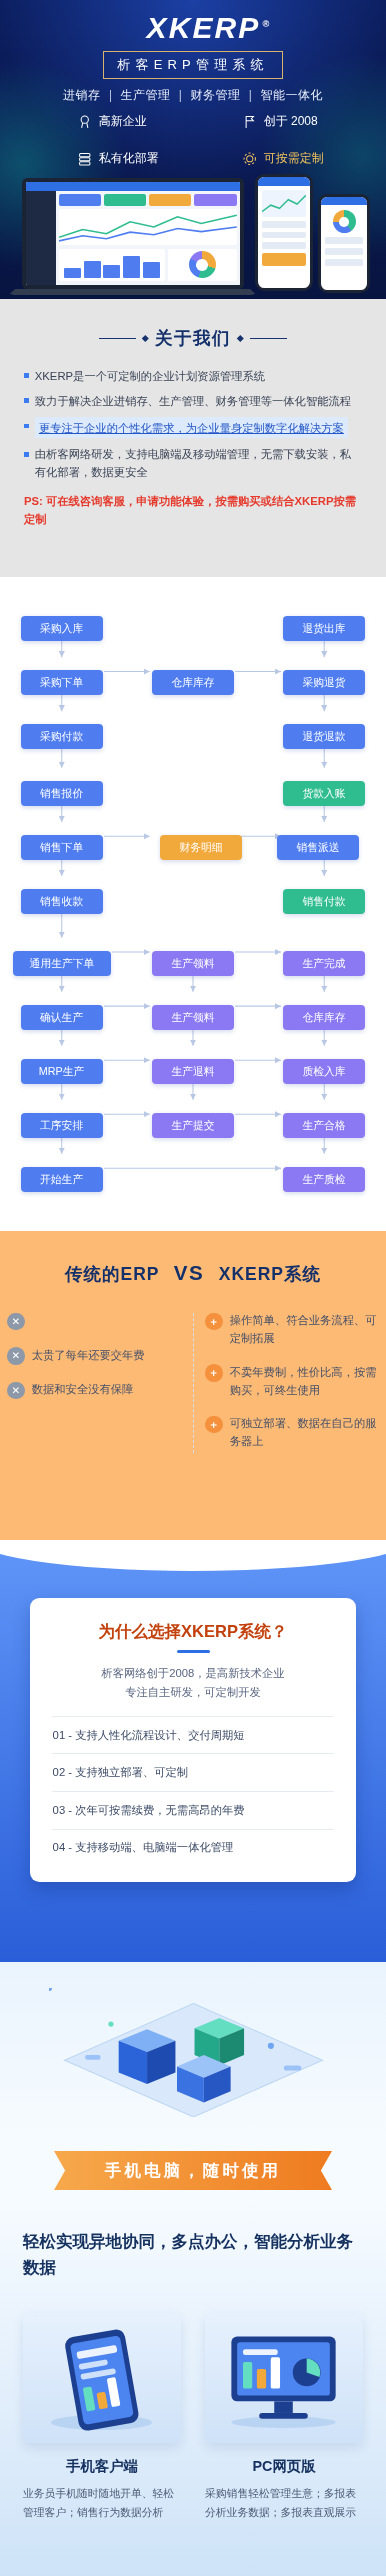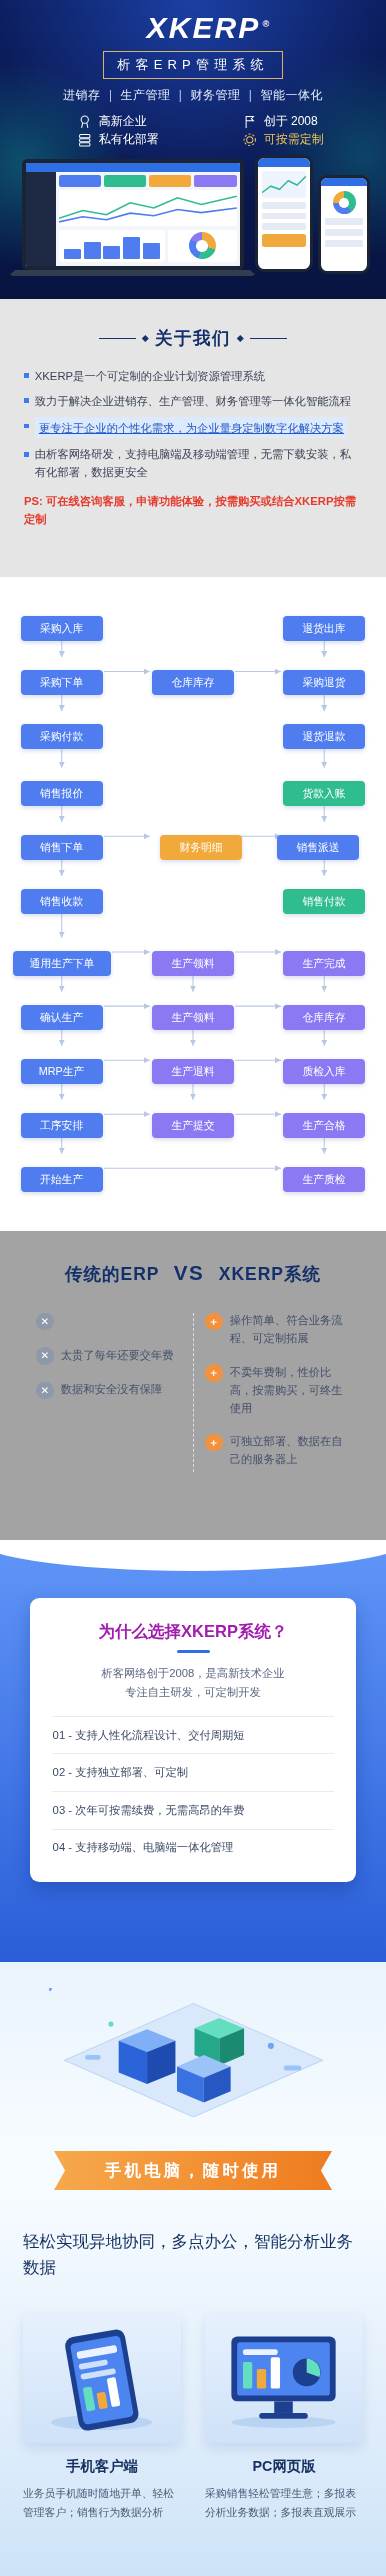--- a/index.html
+++ b/index.html
@@ -11,21 +11,21 @@
     background:
       radial-gradient(circle at 6% 55%, rgba(22,224,182,.28), transparent 26%),
       radial-gradient(circle at 94% 52%, rgba(22,224,182,.22), transparent 26%),
       radial-gradient(circle at 50% 0%, rgba(40,90,220,.55), transparent 55%),
       linear-gradient(180deg,#0c1f60 0%, #0a1850 55%, #081440 100%);
   }
   .logo { padding-top:11.3px; font-size:30px; font-weight:800; letter-spacing:2.1px; font-style:italic;padding-left:32px; }
   .logo sup { font-size:9.3px; font-style:normal; vertical-align:super; margin-left:2.1px; }
   .sub-box { display:inline-block; margin-top:6.2px; padding:3.6px 13.4px; border:0.5px solid #d9b36b; font-size:13px; letter-spacing:5.2px; color:#fff; }
   .tagline { margin-top:8.2px; font-size:12px; letter-spacing:0.5px; color:#e9effc; }
-  .badges { width:330px; margin:9.3px auto 0; display:grid; grid-template-columns:1fr 1fr; row-gap:1px; }
+  .badges { width:330px; margin:9.3px auto 0; display:grid; grid-template-columns:1fr 1fr; row-gap:20px; }
   .badge { display:flex; align-items:center; gap:6.2px; padding-left:49px; font-size:12px; color:#fff; }
   .badge svg { width:15.5px; height:15.5px; stroke:currentColor; fill:none; stroke-width:2; flex:none; }
   .badge.gold { color:#f2c35c; }
 
   .mockup { position:relative; height:138px; margin-top:5.2px; }
   .laptop { position:absolute; left:21.6px; top:5.2px; width:222px; }
   .lp-screen { height:111px; background:#fff; border:4.6px solid #1b2434; border-radius:5.2px; overflow:hidden; display:flex; flex-direction:column; }
   .lp-top { height:9.3px; background:#2f6fe4; flex:none; }
   .lp-body { flex:1; display:flex; background:#f2f6fb; }
   .lp-side { width:30px; background:#1e2a44; flex:none; }
@@ -69,50 +69,50 @@
   
   .flow { height:654px; background:#ffffff; padding-top:28px; }
   .flow-wrap { position:relative; width:386px; height:582px; margin:0 auto; }
   .flow-lines { position:absolute; left:0; top:0; }
   .flow-lines line { stroke:#b7c7e4; stroke-width:2; }
   .fnode { position:absolute; width:82px; height:25px; line-height:25px; border-radius:4.1px; color:#fff; font-size:10.8px; text-align:center; box-shadow:0 1.5px 4.1px rgba(40,70,160,.18);margin-top:11px; }
   .c-blue { background:#4f7df0; } .c-orange { background:#f2a93b; }
   .c-purple { background:#8a79f2; } .c-green { background:#2fbd8f; }
 
   
-  .versus { height:309px; background:#a3a3a3; padding:30px 36px 0; }
+  .versus { height:309px; background:#fdba74; padding:30px 7px 0; }
   .vs-title { display:flex; justify-content:center; align-items:baseline; gap:14.4px; margin-bottom:25px; }
   .vs-title .t { font-size:17.5px; font-weight:800; color:#13306b; letter-spacing:1px; }
   .vs-title .vs { font-size:20.6px; font-weight:800; color:#13306b; letter-spacing:1.5px; }
   .vs-cols { display:grid; grid-template-columns:1fr 1fr; column-gap:24px; position:relative; }
   .vs-divider { position:absolute; left:50%; top:2.1px; bottom:12.4px; border-left:1px dashed #d7dfeb; }
   .vs-item { display:flex; gap:7.2px; margin-bottom:15.5px; font-size:11.3px; color:#44506a; line-height:1.6; text-align:left; }
   .vs-icon { flex:none; width:17.5px; height:17.5px; border-radius:50%; color:#fff; font-size:10.3px; line-height:17.5px; text-align:center; margin-top:1.5px; font-weight:bold; }
   .vs-icon.bad { background:#8d98a8; } .vs-icon.good { background:#f5913c; }
 
   
   .why-blue { height:422px; background:linear-gradient(180deg,#6096f8 0%, #2a5ed8 100%); position:relative; overflow:hidden; }
   .why-blue::before { content:""; position:absolute; top:-38px; left:-8%; width:116%; height:69px; background:#ffffff; border-radius:0 0 50% 50%; }
   .why-card { position:relative; width:326px; margin:58px auto 0; background:#fff; border-radius:9.3px; padding:23px 21.6px 15.5px; box-shadow:0 7.2px 17.5px rgba(10,40,120,.28); }
-  .why-title { text-align:center; font-size:16.5px; font-weight:800; color:#a21caf; }
+  .why-title { text-align:center; font-size:16.5px; font-weight:800; color:#c2410c; }
   .why-underline { width:33px; height:2.6px; background:#2f6fe4; border-radius:1.5px; margin:7.2px auto 11.3px; }
   .why-sub { text-align:center; font-size:11.3px; color:#5a6680; line-height:1.7; }
   .why-items { margin-top:13.4px; }
   .why-item { border-top:0.5px solid #e7ecf4; padding:10.8px 1px; font-size:11.3px; color:#3c4a66; text-align:left; }
   .why-light { height:180px; background:linear-gradient(180deg,#eaf4fd,#f6fbff); display:flex; align-items:center; justify-content:center; }
 
   
   .banner-strip { height:57px; background:#f6fbff; display:flex; align-items:center; justify-content:center; }
   .ribbon { width:278px; height:39px; background:linear-gradient(90deg,#f6a94c,#ef7b1f);
     clip-path:polygon(0 0,100% 0,96% 50%,100% 100%,0 100%,4% 50%);
     color:#fff; font-size:16.5px; font-weight:800; letter-spacing:3.1px; display:flex; align-items:center; justify-content:center; }
 
   
   .bottom { height:465px; background:linear-gradient(180deg,#f6fbff 0%, #dcebfa 55%, #c3ddf6 100%); padding:30px 23px 0; }
-  .bottom-heading { font-size:16.5px; font-weight:400; color:#15315f; line-height:1.55; width:334px; text-align:left; }
+  .bottom-heading { font-size:16.5px; font-weight:700; color:#15315f; line-height:1.55; width:334px; text-align:left; }
   .features { display:grid; grid-template-columns:1fr 1fr; column-gap:24px; margin-top:33px; }
   .illus { height:130px; background:linear-gradient(180deg,#e7f1fd,#cfe2f8); border-radius:7.2px; display:flex; align-items:center; justify-content:center; box-shadow:0 4.1px 10.3px rgba(40,80,160,.12); }
   .illus svg { width:88%; height:88%; }
   .ftitle { text-align:center; font-size:14.4px; font-weight:800; color:#15315f; margin-top:13.4px; }
   .fdesc { margin-top:8.2px; font-size:10.8px; color:#4c5a74; line-height:1.75; text-align:left; }
 </style>
 </head>
 <body>
 
 <section class="hero">

